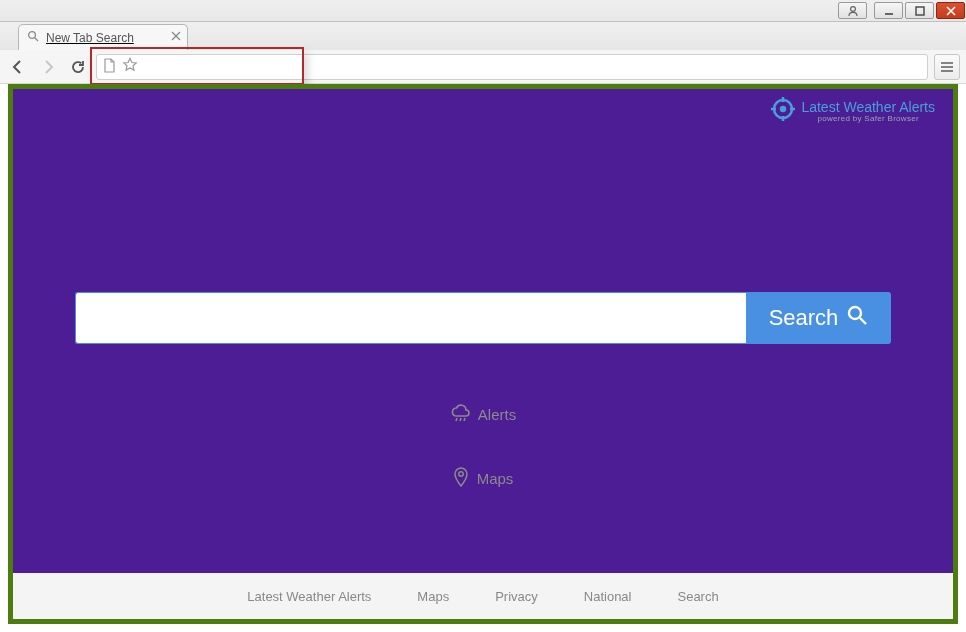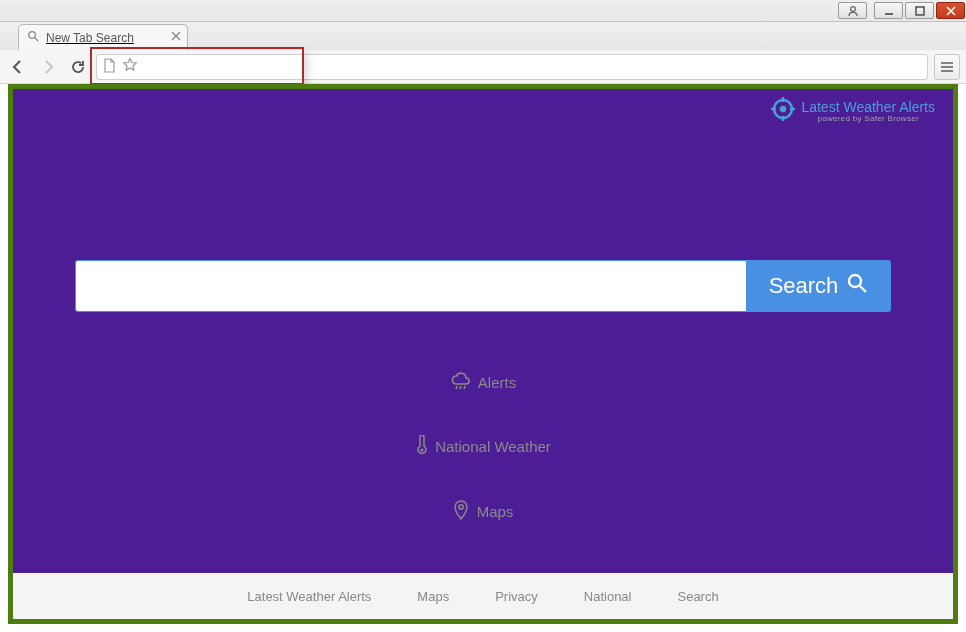--- a/index.html
+++ b/index.html
@@ -176,27 +176,20 @@
       <a class="ql">
         <span><svg width="20" height="18" viewBox="0 0 20 18">
               <path d="M6 12a4 4 0 0 1 .5-7.97A5 5 0 0 1 16 6a3 3 0 0 1 0 6H6z" fill="none" stroke="#8a8a8a" stroke-width="1.6"></path>
               <line x1="7" y1="14" x2="6" y2="17" stroke="#8a8a8a" stroke-width="1.6"></line>
               <line x1="11" y1="14" x2="10" y2="17" stroke="#8a8a8a" stroke-width="1.6"></line>
               <line x1="15" y1="14" x2="14" y2="17" stroke="#8a8a8a" stroke-width="1.6"></line>
             </svg></span>
         <span>Alerts</span>
       </a>
       <a class="ql">
-        <span><svg width="12" height="20" viewBox="0 0 12 20">
-              <path d="M5 2a2 2 0 0 1 4 0v9a4 4 0 1 1-4 0V2z" fill="none" stroke="#8a8a8a" stroke-width="1.5"></path>
-              <circle cx="7" cy="15" r="1.6" fill="#8a8a8a"></circle>
-            </svg></span>
-        <span>National Weather</span>
-      </a>
-      <a class="ql">
         <span><svg width="16" height="20" viewBox="0 0 16 20">
               <path d="M8 1a6 6 0 0 1 6 6c0 4.5-6 12-6 12S2 11.5 2 7a6 6 0 0 1 6-6z" fill="none" stroke="#8a8a8a" stroke-width="1.5"></path>
               <circle cx="8" cy="7" r="2.2" fill="none" stroke="#8a8a8a" stroke-width="1.5"></circle>
             </svg></span>
         <span>Maps</span>
       </a>
     </div>
   </div>
 
   <div class="footer">

